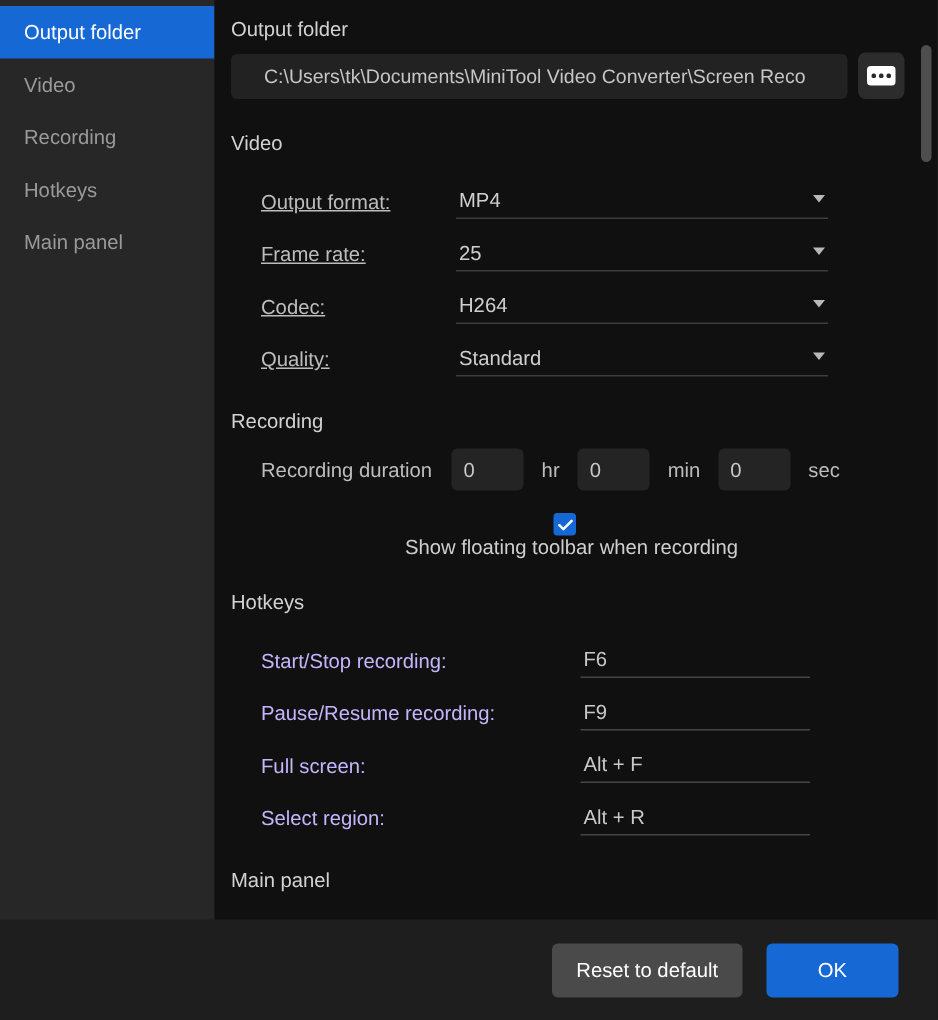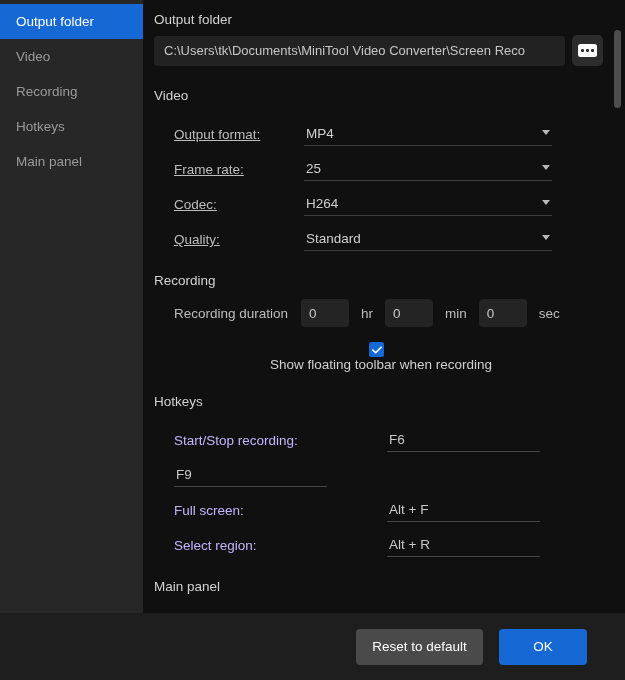--- a/index.html
+++ b/index.html
@@ -123,21 +123,21 @@
     gap: 7px;
     margin-bottom: 4px;
   }
   #path-field {
     flex: 1;
     height: 30px;
     background: #222222;
     border-radius: 4px;
     display: flex;
     align-items: center;
-    padding: 0 10px;
+    padding: 0 22px;
     box-sizing: border-box;
     color: #c6c6c6;
     font-size: 13px;
     white-space: nowrap;
     overflow: hidden;
     cursor: text;
   }
   #browse-btn {
     width: 31px;
     height: 31px;
@@ -309,21 +309,21 @@
   }
 
   
   #footer {
     height: 67px;
     min-height: 67px;
     background: #1e1e1e;
     display: flex;
     align-items: center;
     justify-content: flex-end;
-    padding-right: 38px;
+    padding-right: 26px;
     gap: 16px;
   }
   .btn {
     height: 36px;
     border-radius: 4px;
     display: flex;
     align-items: center;
     justify-content: center;
     font-size: 13.5px;
     color: #ffffff;
@@ -436,20 +436,21 @@
           <span id="check-label">Show floating toolbar when recording</span>
         </div>
 
         <div class="section-title spaced">Hotkeys</div>
 
         <div class="hot-row">
           <span class="hot-label">Start/Stop recording:</span>
           <div class="hot-value">F6</div>
         </div>
         <div class="hot-row">
+          <span class="hot-label">Pause/Resume recording:</span>
           <div class="hot-value">F9</div>
         </div>
         <div class="hot-row">
           <span class="hot-label">Full screen:</span>
           <div class="hot-value">Alt + F</div>
         </div>
         <div class="hot-row">
           <span class="hot-label">Select region:</span>
           <div class="hot-value">Alt + R</div>
         </div>

